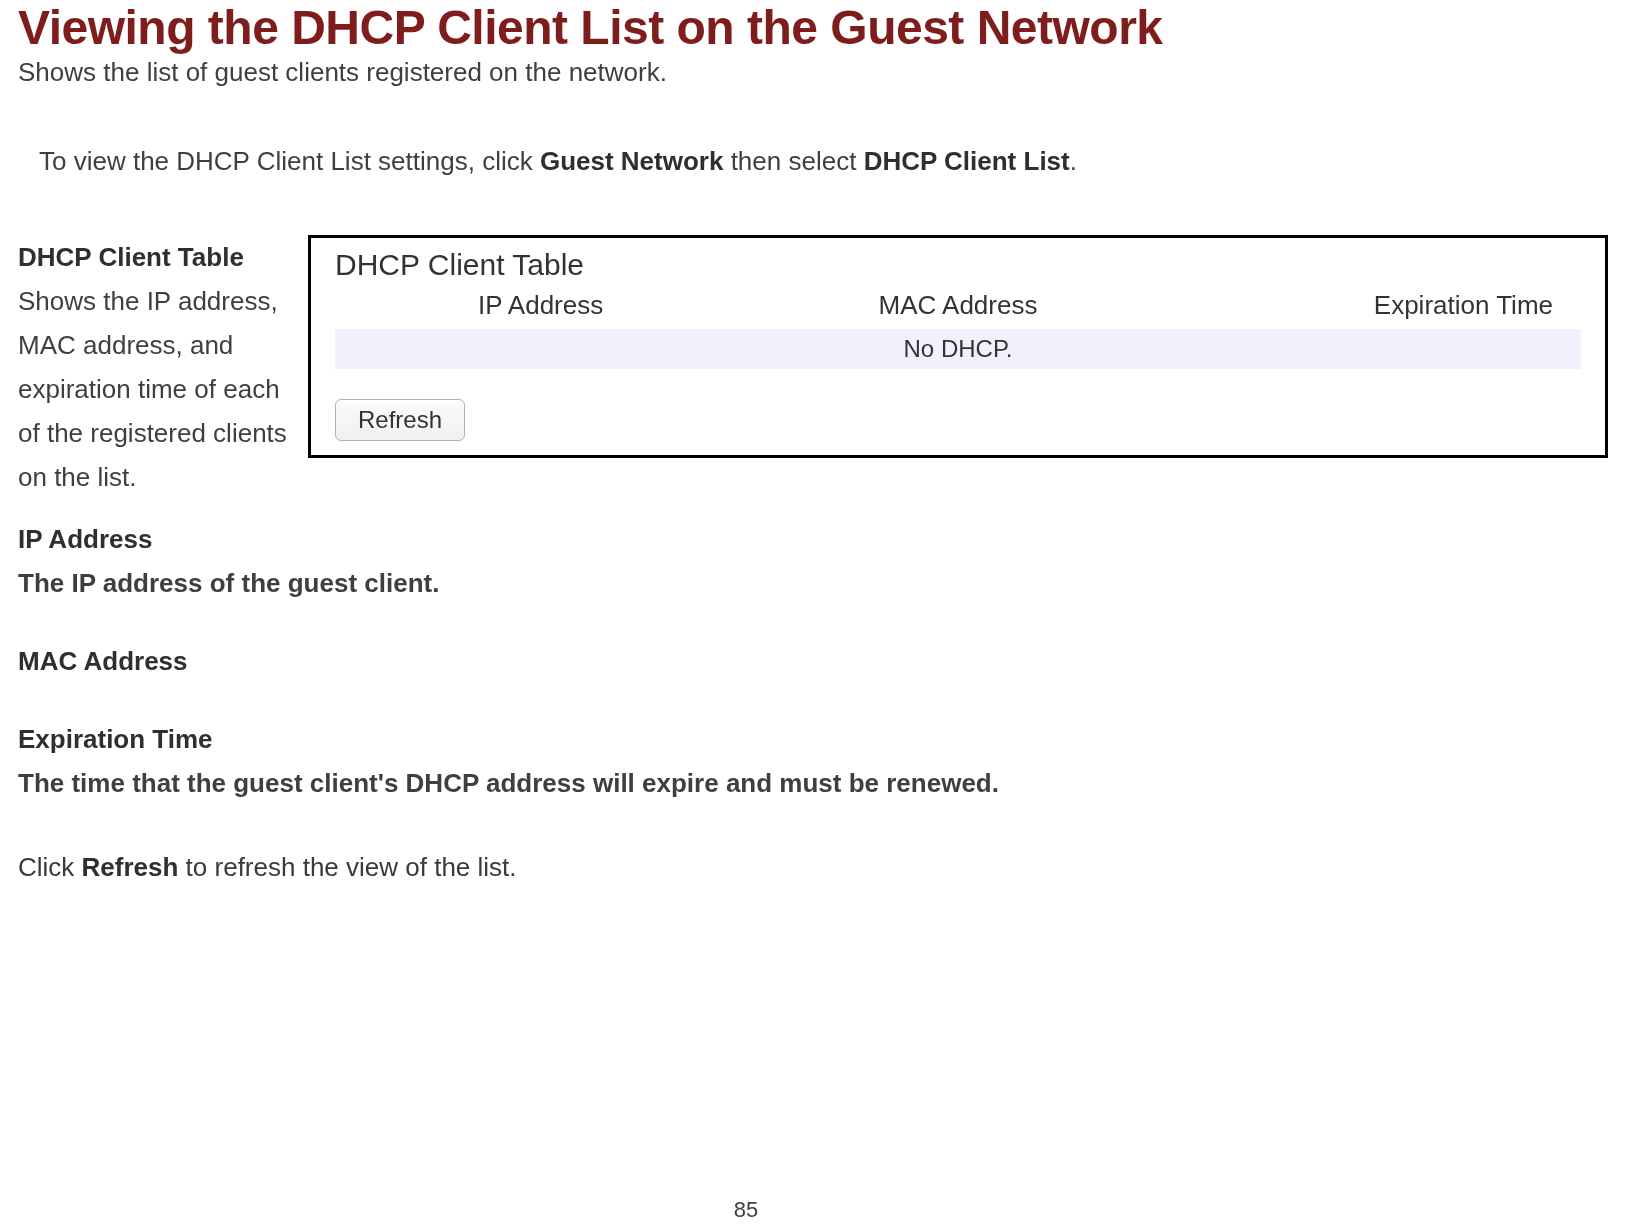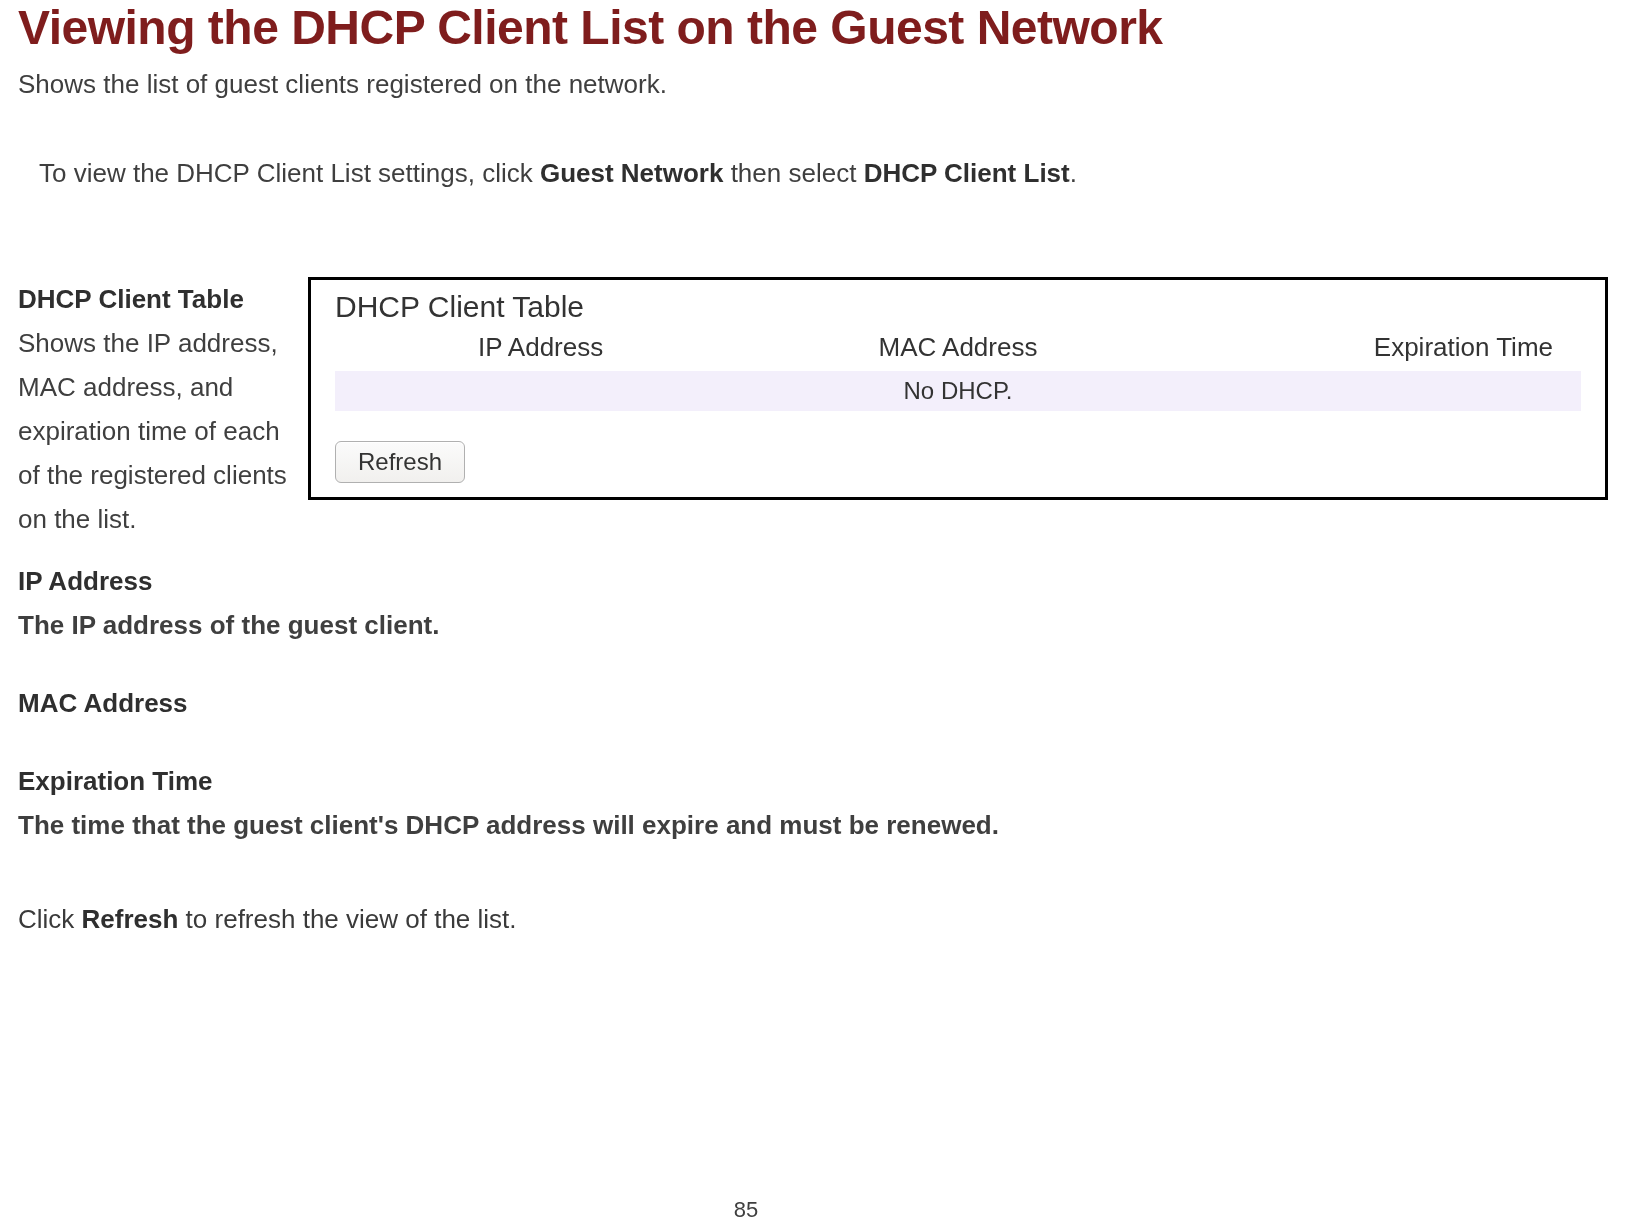--- a/index.html
+++ b/index.html
@@ -23,38 +23,38 @@
     margin: 0;
     padding-top: -4px;
     letter-spacing: -0.5px;
     color: #7f1d1d;
     font-family: "Arial Narrow", Arial, Helvetica, sans-serif;
     font-stretch: condensed;
   }
   .subtitle {
     font-size: 26px;
     color: #3f3f3f;
-    margin-top: 14px;
+    margin-top: 2px;
     font-family: "Arial Narrow", Arial, Helvetica, sans-serif;
     font-stretch: condensed;
   }
   .nav-instruction {
     font-size: 26px;
     color: #3f3f3f;
     margin-top: 58px;
     font-family: "Arial Narrow", Arial, Helvetica, sans-serif;
     font-stretch: condensed;
     margin-left: 21px;
   }
   .nav-instruction b {
     font-weight: 700;
     color: #2f2f2f;
   }
   .content-wrap {
-    margin-top: 88px;
+    margin-top: 58px;
     overflow: visible;
   }
   .left-col {
     width: 290px;
     float: left;
     font-size: 26px;
     line-height: 44px;
     color: #3f3f3f;
     font-family: "Arial Narrow", Arial, Helvetica, sans-serif;
     font-stretch: condensed;
@@ -126,21 +126,21 @@
     color: #2f2f2f;
     margin-top: 34px;
     display: block;
   }
   .defs .term.first { margin-top: 18px; }
   .defs .desc {
     display: block;
     font-weight: bold;
   }
   .refresh-instruction {
-    margin-top: 50px;
+    margin-top: 40px;
     font-size: 26px;
     line-height: 44px;
     font-family: "Arial Narrow", Arial, Helvetica, sans-serif;
     font-stretch: condensed;
   }
   .refresh-instruction b { font-weight: 700; color: #2f2f2f; }
   .page-number {
     position: absolute;
     bottom: 8px;
     width: 1492px;

